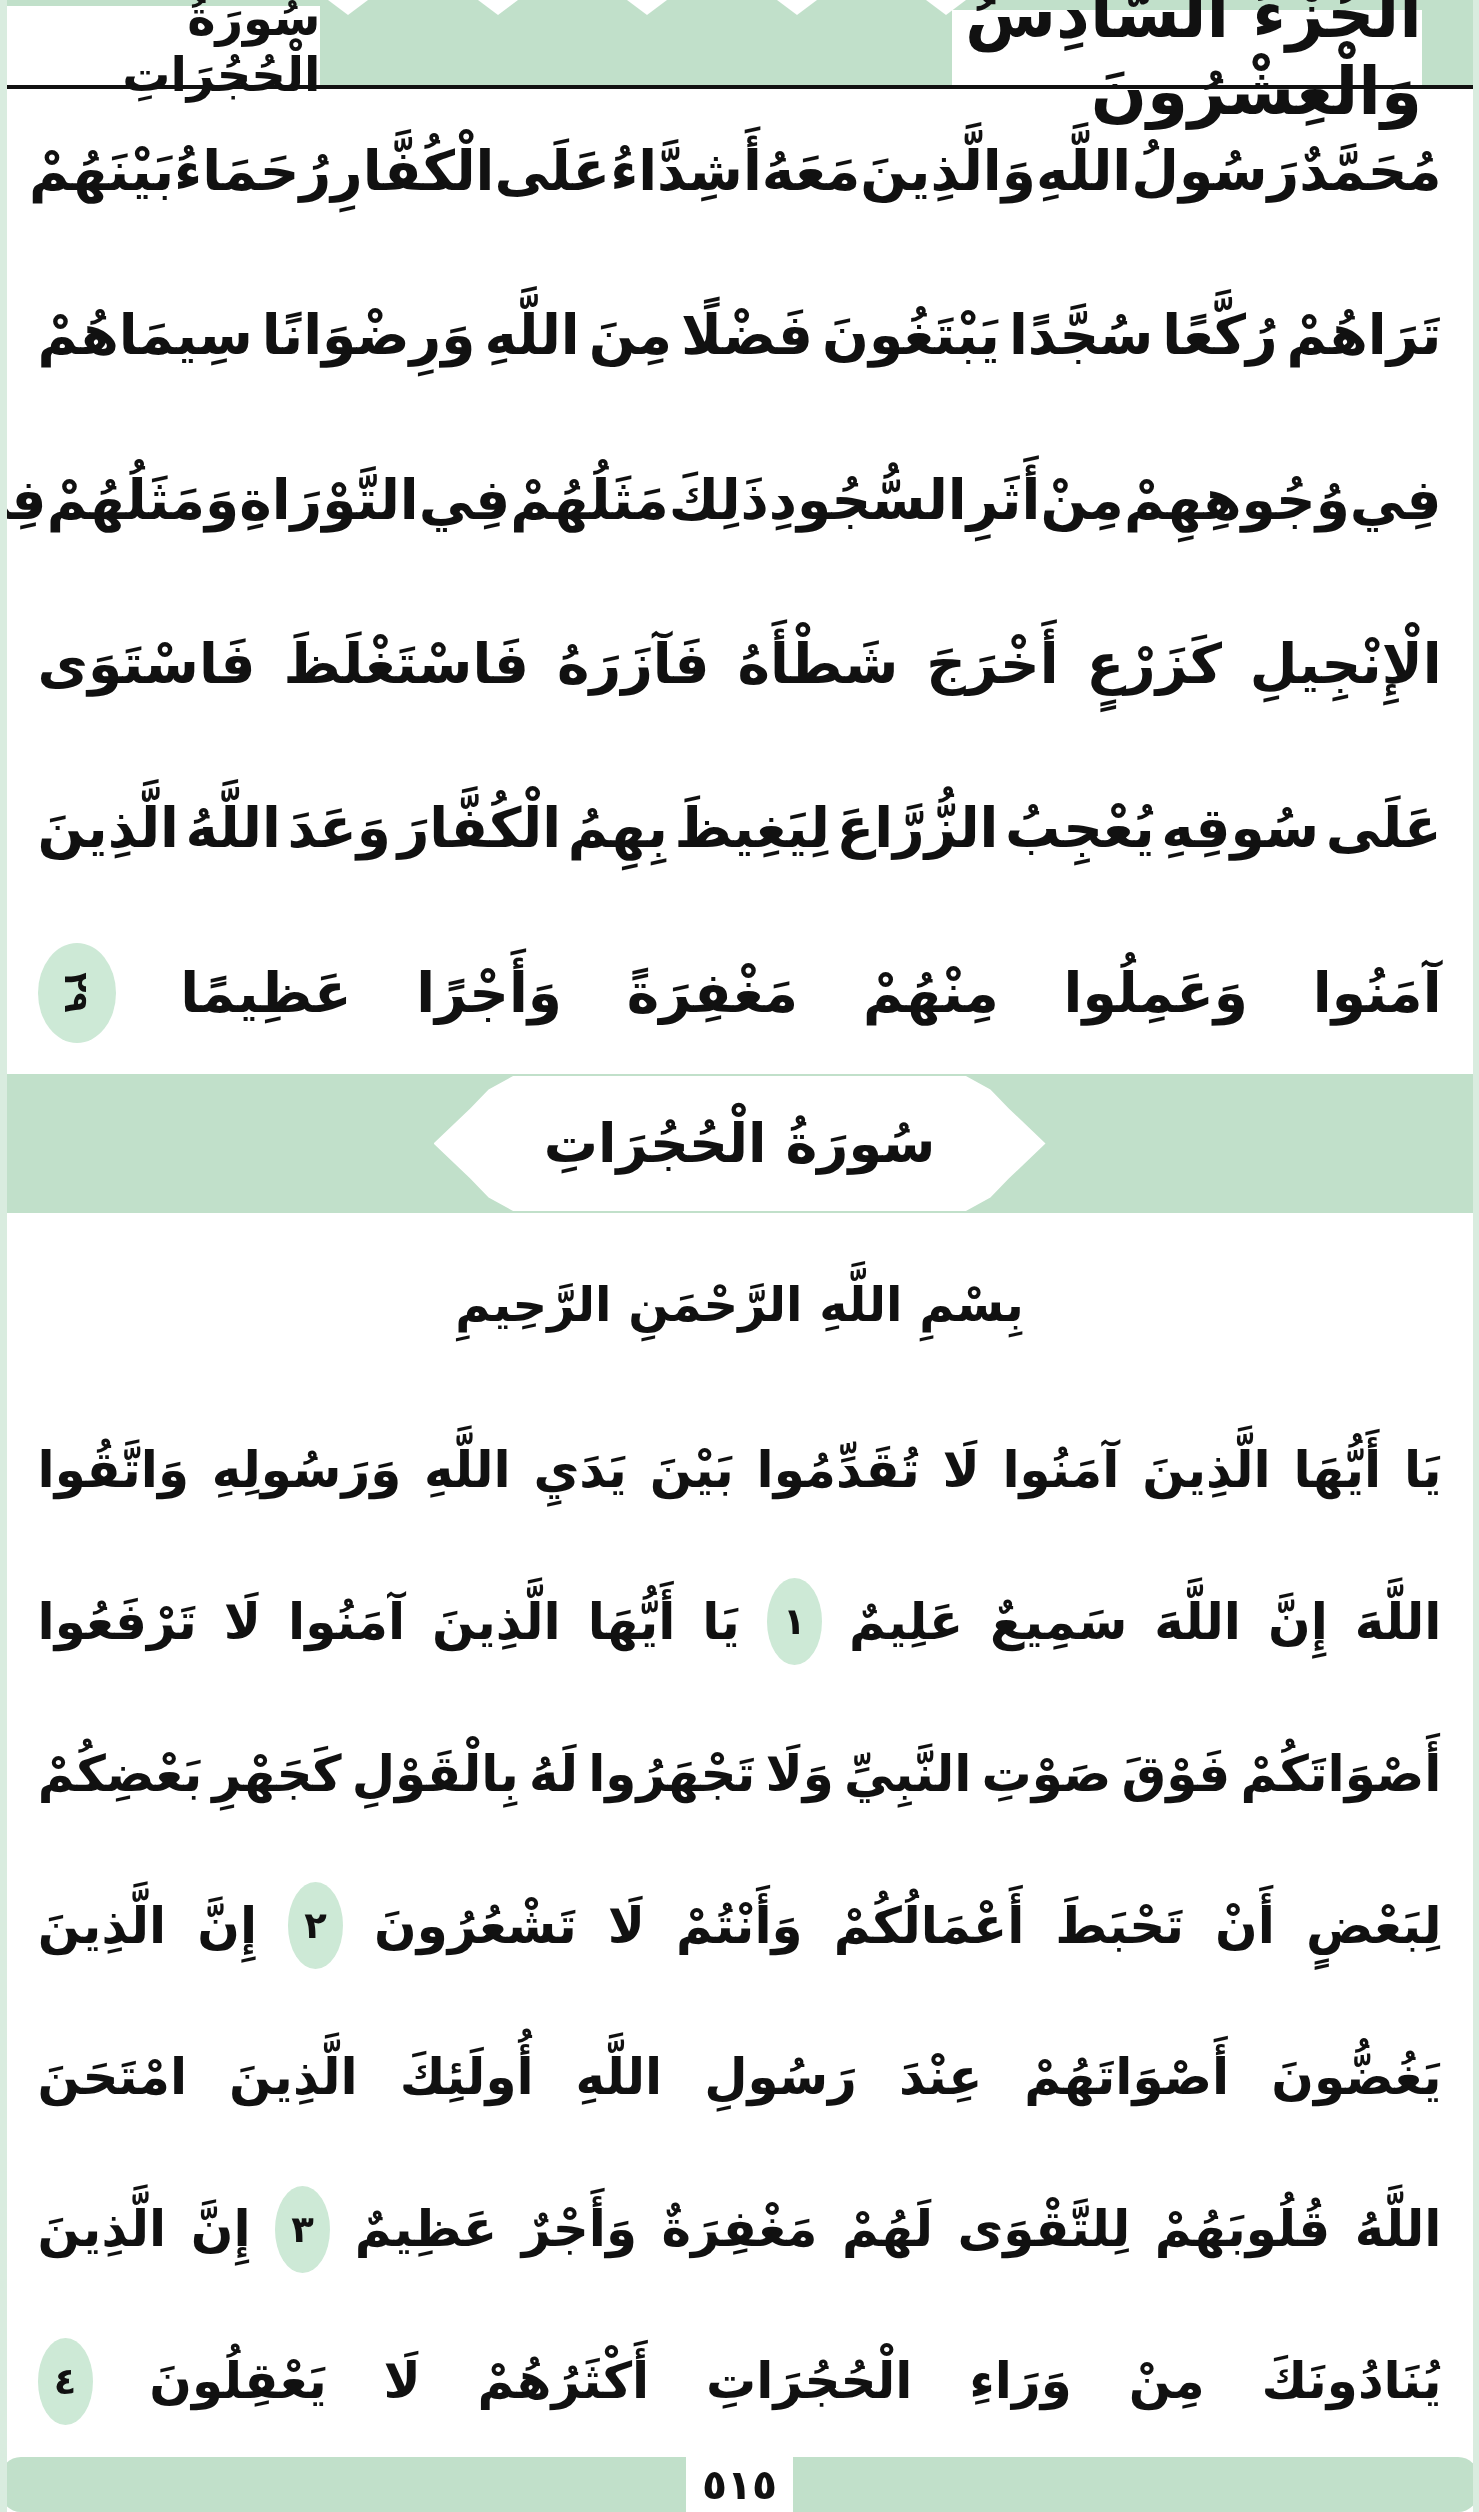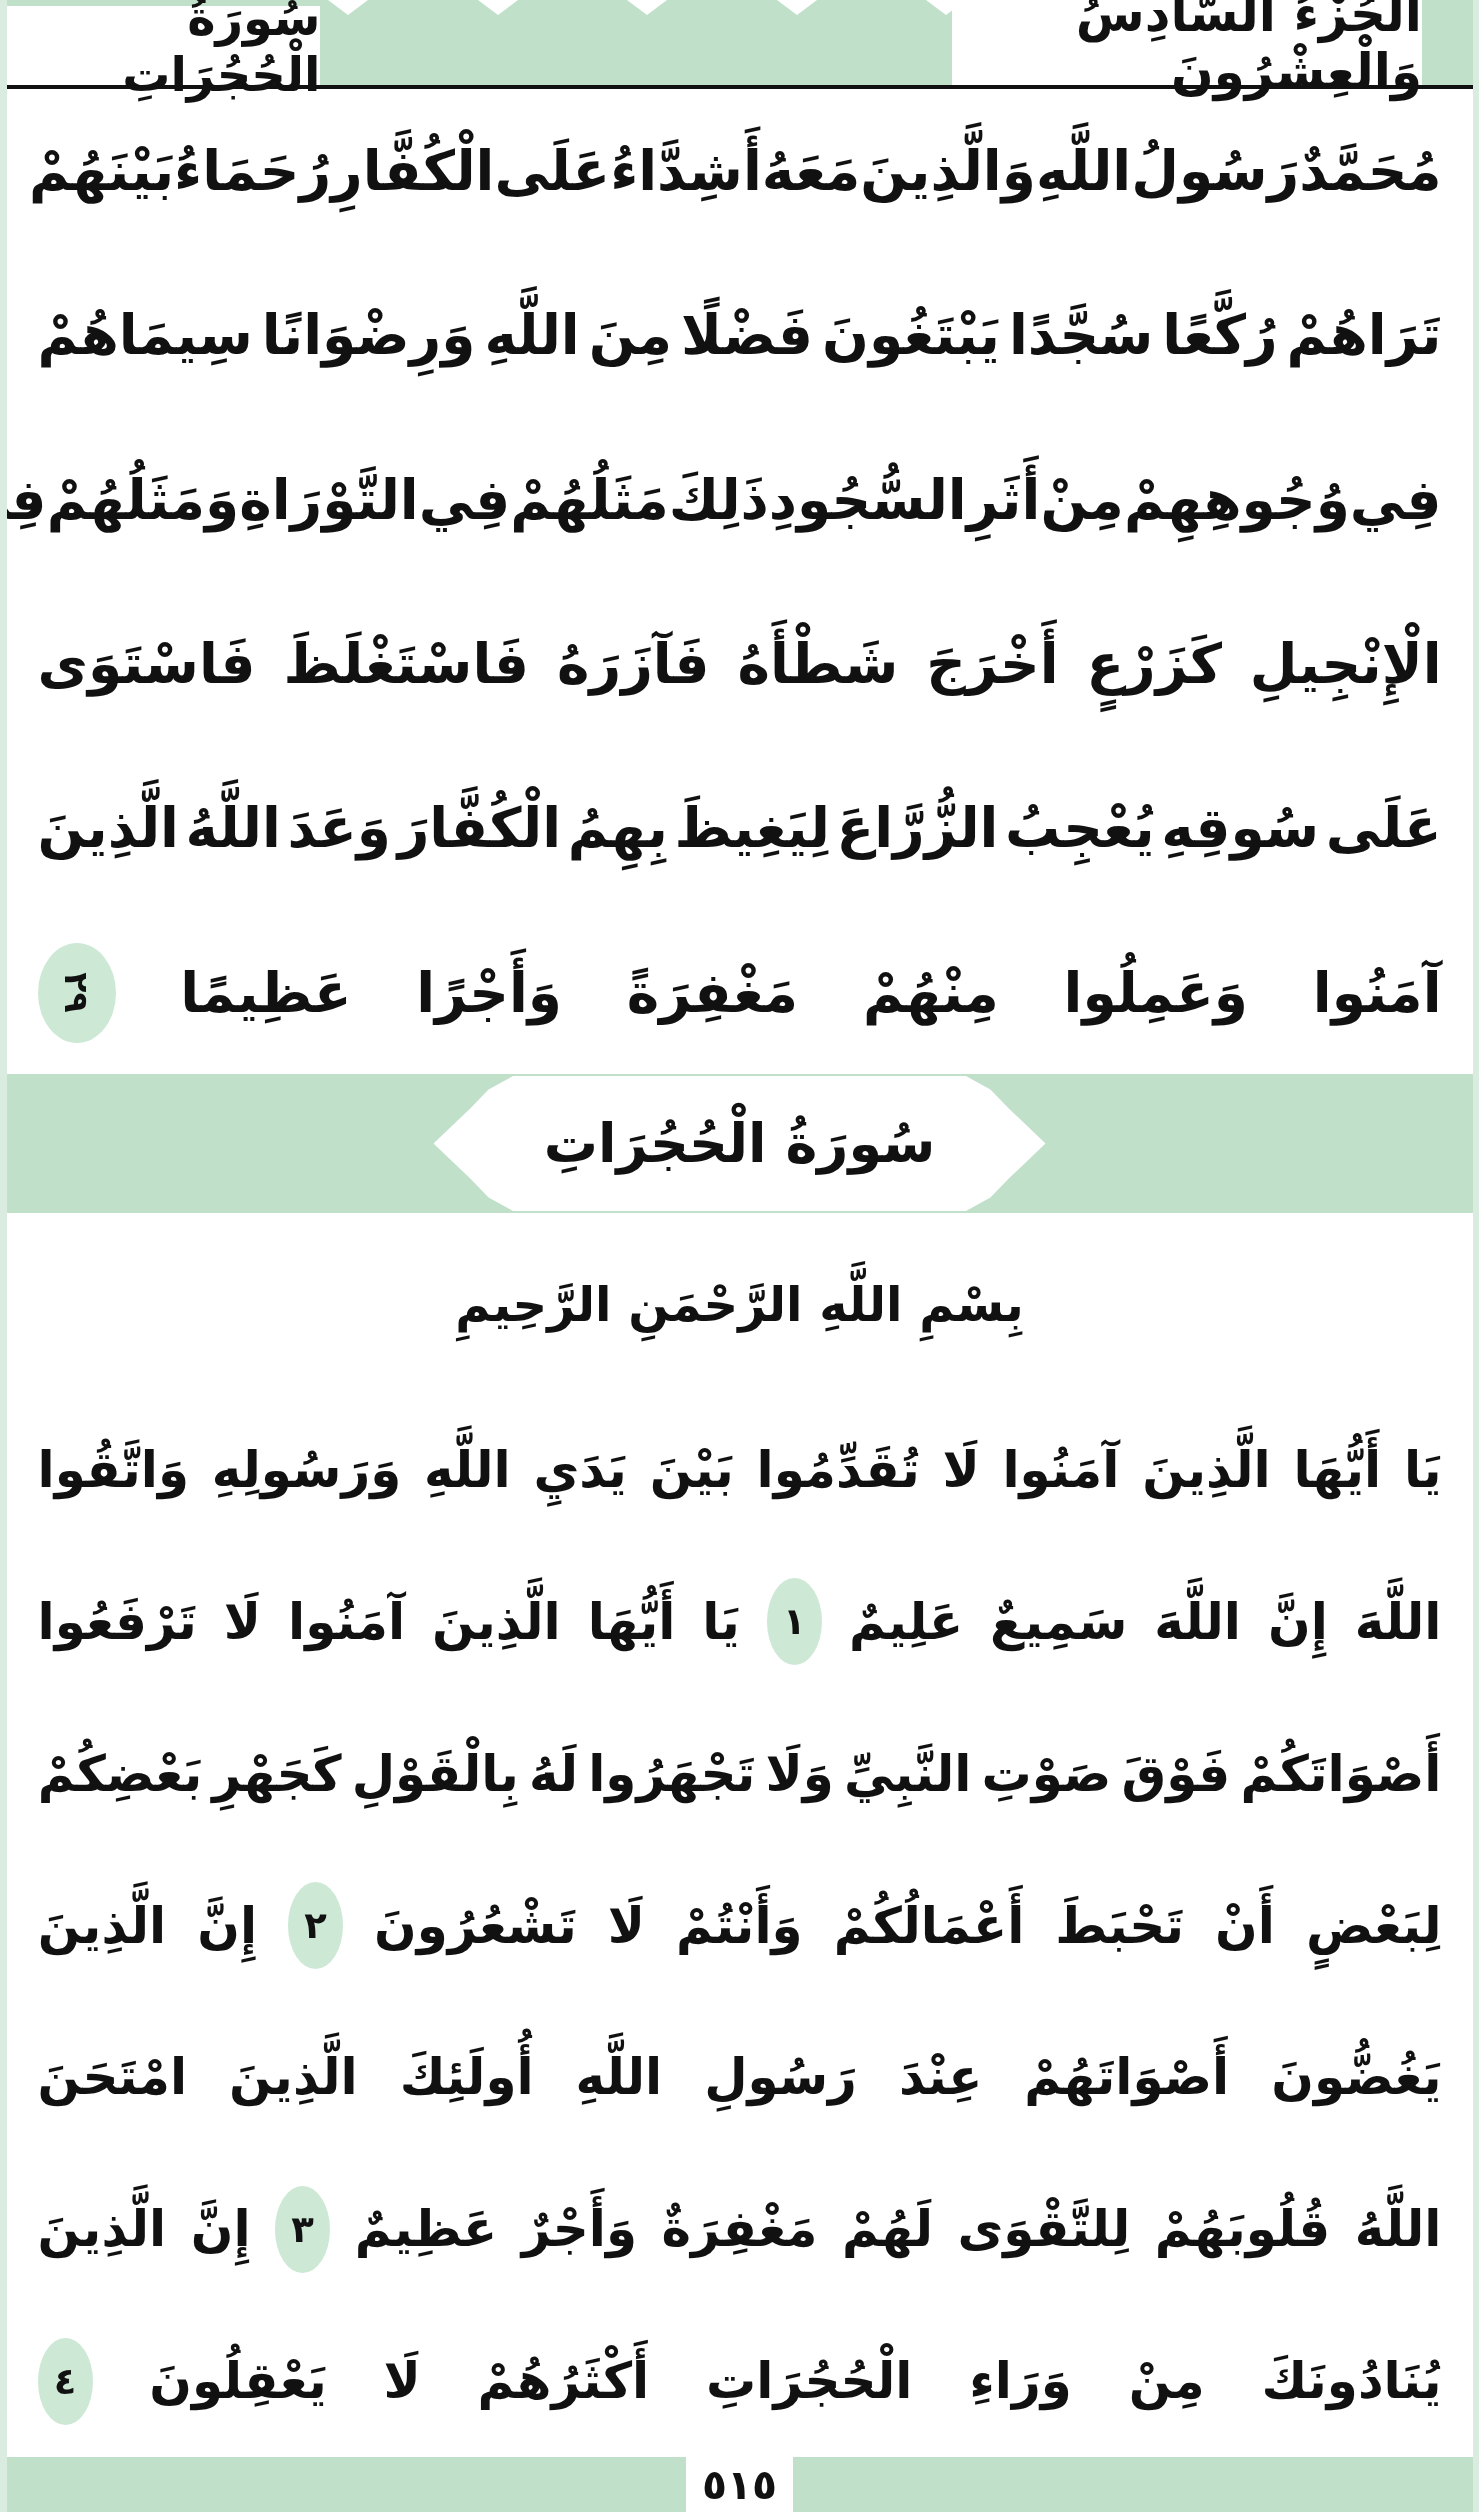--- a/index.html
+++ b/index.html
@@ -21,21 +21,21 @@
     display:flex;justify-content:space-between;z-index:2;
   }
   .tri{
     width:0;height:0;border-left:20.3px solid transparent;border-right:20.3px solid transparent;
     border-top:15.7px solid #ffffff;
   }
   .header-box{
     position:absolute;background:#ffffff;display:flex;align-items:center;justify-content:center;
     z-index:3;font-weight:bold;
   }
-  .header-box.right{top:0;right:57px;width:470px;height:85px;font-size:50px;margin-left:20px;}
+  .header-box.right{top:10px;right:57px;width:470px;height:85px;font-size:66px;margin-left:20px;}
   .header-box.left{top:5.5px;left:7.4px;width:313px;height:81px;font-size:48px;}
   .header-rule{
     position:absolute;top:85px;left:5.5px;right:5.5px;height:3.7px;background:#111;z-index:4;
   }
 
   
   .section{position:absolute;left:6.5px;right:6.5px;display:flex;flex-direction:column;}
   .sec-fath{top:89px;height:986px;}
   .sec-huj{top:1394px;height:1063px;}
   .quran-line{
@@ -67,21 +67,21 @@
   
   .basmala-row{
     position:absolute;top:1213px;left:6.5px;right:6.5px;height:181px;
     display:flex;align-items:center;justify-content:center;
   }
   .basmala-text{font-size:48px;font-weight:bold;}
 
   
   .footer-band{
     position:absolute;bottom:0;left:0;right:0;height:55px;background:#c1e0ca;z-index:5;
-    display:flex;align-items:center;justify-content:center;
+    display:flex;align-items:center;justify-content:center;border-radius:21px;
   }
   .page-number-box{
     background:#ffffff;height:55px;min-width:89px;padding:0 9.2px;
     display:flex;align-items:center;justify-content:center;
   }
   .page-number{font-size:41px;font-weight:bold;}
 </style>
 </head>
 <body>
 

